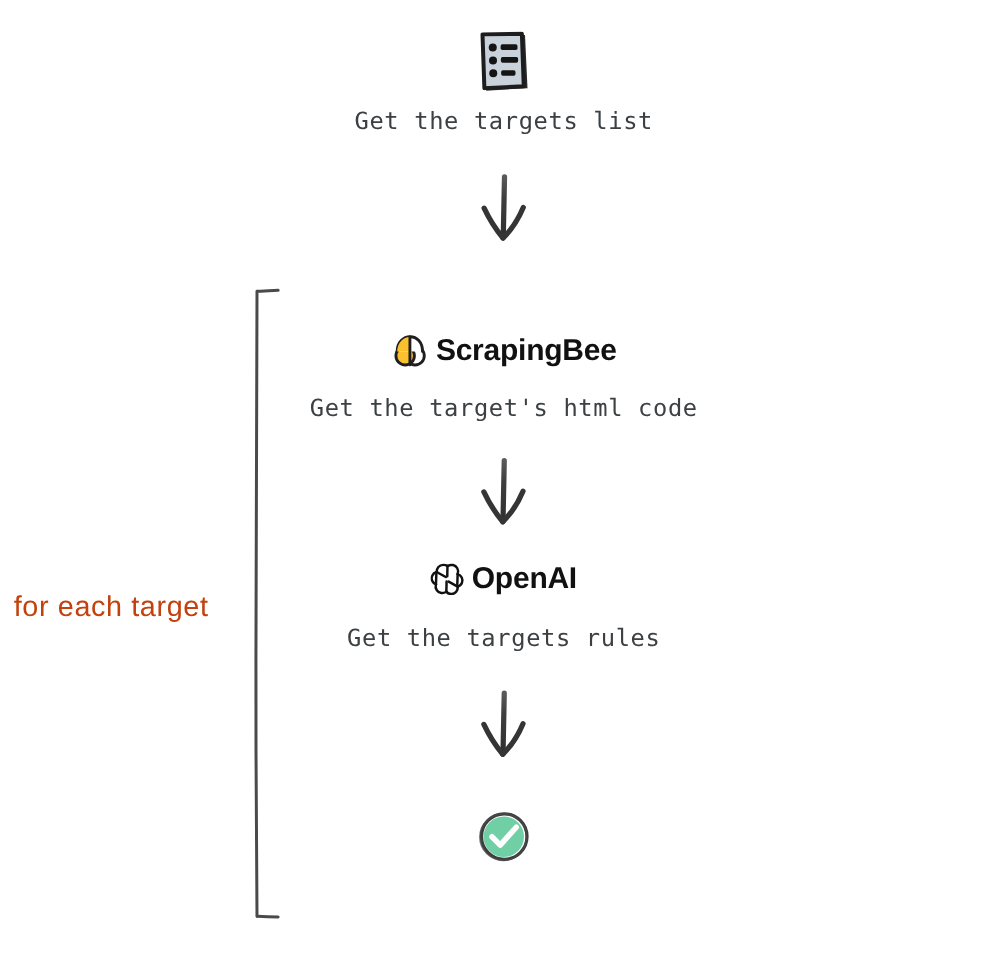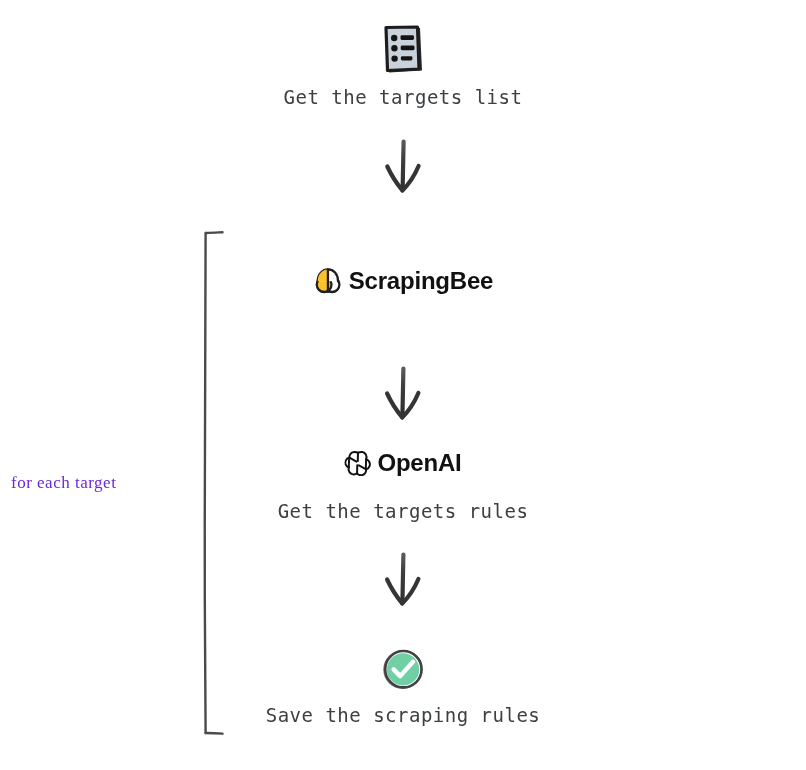--- a/index.html
+++ b/index.html
@@ -31,24 +31,24 @@
     font-size: 19px;
     letter-spacing: 0.5px;
     color: #3c4043;
     white-space: nowrap;
     transform: translateX(-50%);
     line-height: 1;
   }
 
   .loop-label {
     position: absolute;
-    font-family: Liberation Serif, serif;
-    font-size: 17px;
+    font-family: Liberation Sans, sans-serif;
+    font-size: 23px;
     letter-spacing: 0.5px;
-    color: #6d28d9;
+    color: #c2410c;
     white-space: nowrap;
     line-height: 1;
   }
 
   
   .brand-row {
     position: absolute;
     display: flex;
     align-items: center;
     gap: 6px;
@@ -151,20 +151,21 @@
         <path d="M5.0 15.2 C5.0 7.6 10.2 3.4 15.4 3.4 C20.6 3.4 25.3 7.6 25.3 15.2" fill="#ffffff" stroke="#1f1f1f" stroke-width="2.3" stroke-linecap="round"></path>
 
         <path d="M5.0 15.2 C5.0 7.9 10.0 3.6 15.1 3.5 L15.1 15.2 Z" fill="#FBC02D"></path>
 
         <path d="M15.2 3.5 L15.2 25.9" stroke="#1f1f1f" stroke-width="2.3" stroke-linecap="round"></path>
       </svg>
     </span>
     <span class="brand-word">ScrapingBee</span>
   </div>
 
+  <div class="caption" style="left:403px; top:318px;">Get the target's html code</div>
 
   <div class="brand-row" style="left:403px; top:449px;">
     <span style="line-height:0;">
       <svg width="27" height="27" viewBox="0 0 28 28">
         <g fill="none" stroke="#111111" stroke-width="2.05" stroke-linecap="round" stroke-linejoin="round">
           <path d="M14.05 4.0
                    C17.0 2.2 20.6 3.0 22.2 5.8
                    C23.1 7.4 23.1 9.2 22.5 10.7"></path>
           <path d="M22.5 10.7
                    C25.6 11.6 27.2 14.8 26.1 17.7
@@ -200,17 +201,16 @@
 
       <circle cx="23.4" cy="23.2" r="18.2" fill="none" stroke="#3d3d3d" stroke-width="2.6"></circle>
       <circle cx="22.6" cy="23.6" r="18.6" fill="none" stroke="#4a4a4a" stroke-width="1.5" opacity="0.75"></circle>
 
       <circle cx="23.0" cy="23.4" r="16.2" fill="#71cfa6"></circle>
 
       <path d="M13.6 23.4 L20.2 30.1 L33.0 15.8" fill="none" stroke="#ffffff" stroke-width="4.4" stroke-linecap="round" stroke-linejoin="round"></path>
     </svg>
   </div>
 
-  <div class="caption" style="left:403px; top:706px;">Save the scraping rules</div>
 
   <div class="loop-label" style="left:11px; top:474px;">for each target</div>
 
 </div>
 
 </body></html>

